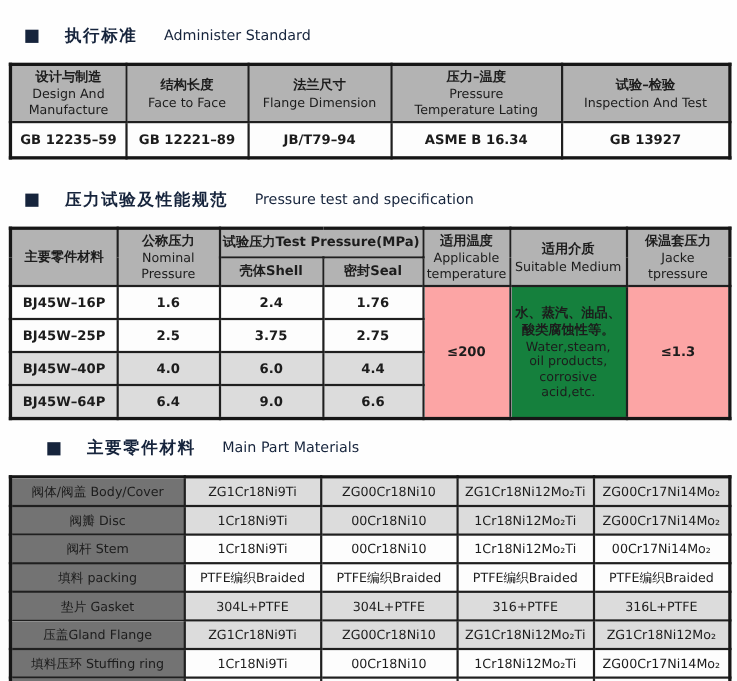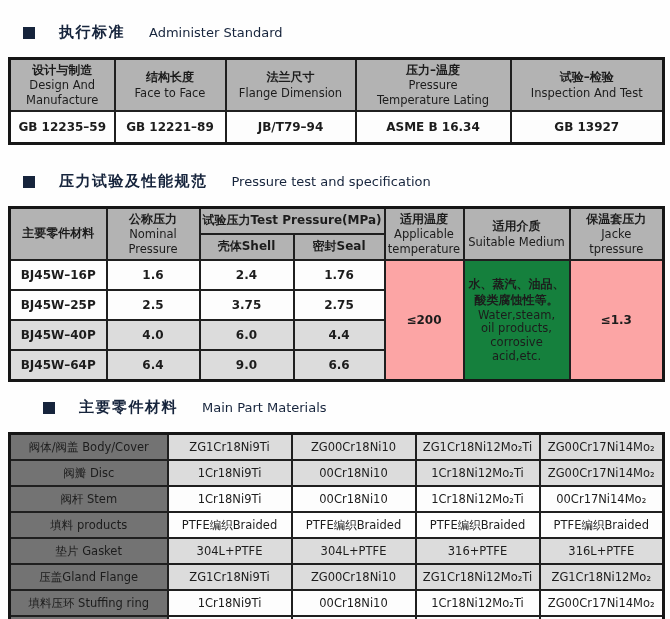--- a/index.html
+++ b/index.html
@@ -220,21 +220,21 @@
       <td class="g">ZG00Cr17Ni14Mo₂</td>
     </tr>
     <tr>
       <td class="lbl">阀杆 Stem</td>
       <td class="w">1Cr18Ni9Ti</td>
       <td class="w">00Cr18Ni10</td>
       <td class="w">1Cr18Ni12Mo₂Ti</td>
       <td class="w">00Cr17Ni14Mo₂</td>
     </tr>
     <tr>
-      <td class="lbl">填料 products</td>
+      <td class="lbl">填料 packing</td>
       <td class="w">PTFE编织Braided</td>
       <td class="w">PTFE编织Braided</td>
       <td class="w">PTFE编织Braided</td>
       <td class="w">PTFE编织Braided</td>
     </tr>
     <tr>
       <td class="lbl">垫片 Gasket</td>
       <td class="g">304L+PTFE</td>
       <td class="g">304L+PTFE</td>
       <td class="g">316+PTFE</td>

